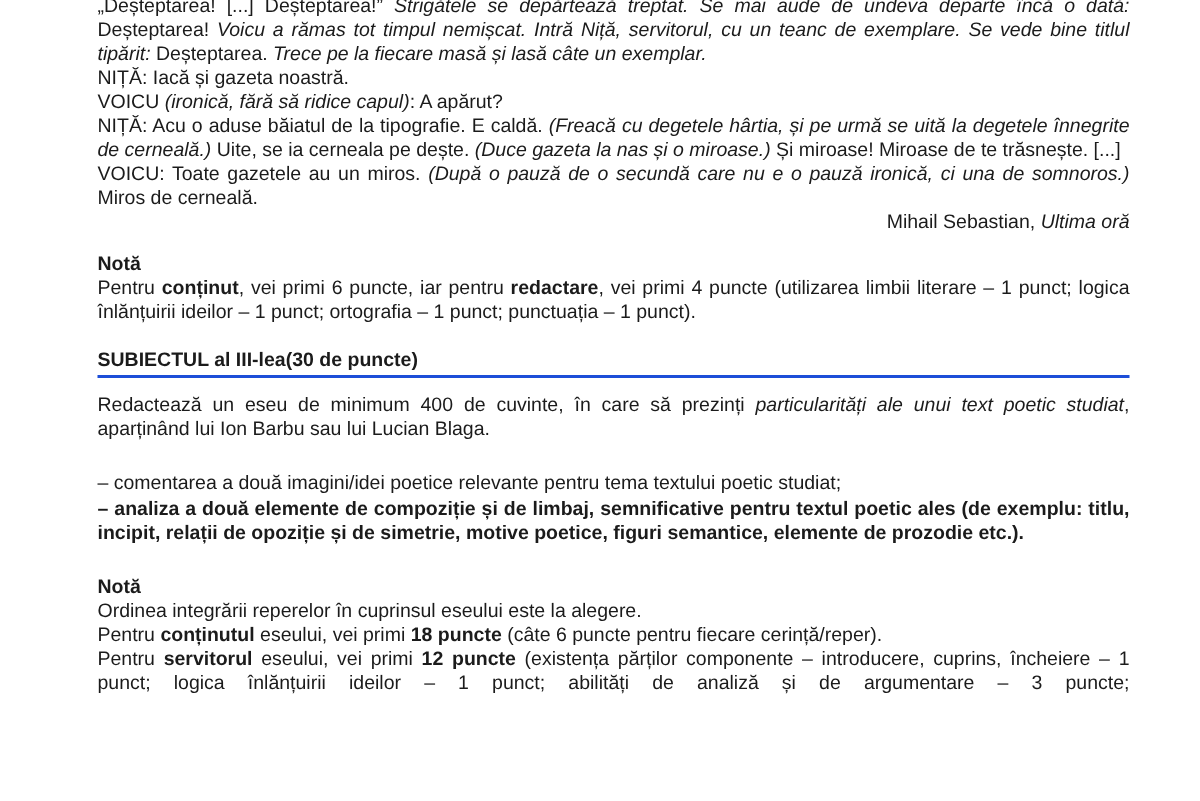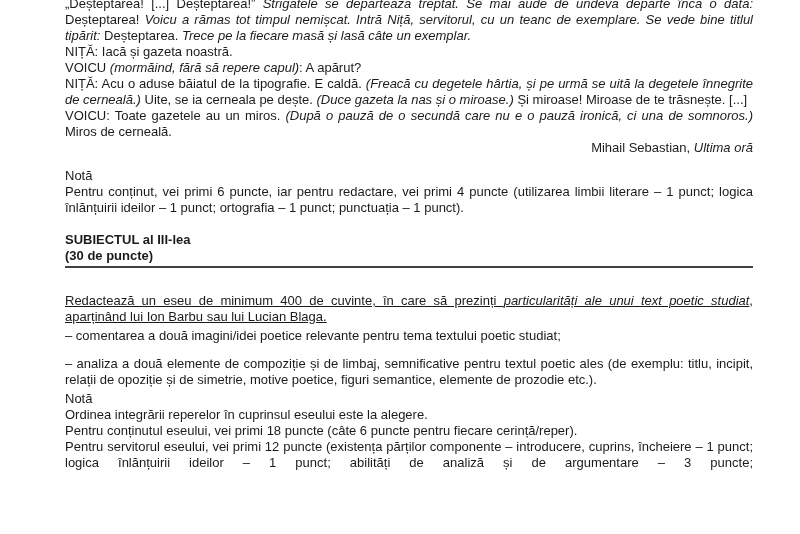--- a/index.html
+++ b/index.html
@@ -15,49 +15,48 @@
     font-size: 13px;
     line-height: 16px;
     color: #1b1b1b;
   }
   .page {
     padding: 0 47px 0 65px;
     margin-top: -4px;
   }
   p { margin: 0; }
   em { font-style: italic; }
-  b, .b { font-weight: normal; }
+  b, .b { font-weight: bold; }
   .just { text-align: justify; }
   .jlast { text-align: justify; text-align-last: justify; }
   .right { text-align: right; }
-  .mt2  { margin-top: 12px; }
-  .mt4  { margin-top: 3px; }
-  .mt7  { margin-top: 25px; text-decoration: underline; }
+  .mt2  { margin-top: 1px; font-weight: bold; }
+  .mt4  { margin-top: 20px; }
+  .mt7  { margin-top: 10px; }
   .mt8  { margin-top: 8px; }
   .mt12 { margin-top: 12px; }
   .mt16 { margin-top: 16px; }
   .heading {
     display: flex;
     justify-content: flex-start;
     font-weight: bold;
-    border-bottom: 2px solid #404040;
+    border-bottom: 2px solid #1d4ed8;
     padding-bottom: 2px;
-    flex-direction: column;
   }
 </style>
 </head>
 <body>
 
 <div class="page">
 
   <p class="just"><span>„Deșteptarea! [...] Deșteptarea!” </span><em>Strigătele se depărtează treptat. Se mai aude de undeva departe încă o dată: </em><span>Deșteptarea! </span><em>Voicu a rămas tot timpul nemișcat. Intră Niță, servitorul, cu un teanc de exemplare. Se vede bine titlul tipărit: </em><span>Deșteptarea. </span><em>Trece pe la fiecare masă și lasă câte un exemplar.</em></p>
 
   <p><span>NIȚĂ: Iacă și gazeta noastră.</span></p>
 
-  <p><span>VOICU </span><em>(mormăind, fără să repere capul)</em><span>: A apărut?</span></p>
+  <p><span>VOICU </span><em>(ironică, fără să ridice capul)</em><span>: A apărut?</span></p>
 
   <p class="just"><span>NIȚĂ: Acu o aduse băiatul de la tipografie. E caldă. </span><em>(Freacă cu degetele hârtia, și pe urmă se uită la degetele înnegrite de cerneală.) </em><span>Uite, se ia cerneala pe dește. </span><em>(Duce gazeta la nas și o miroase.) </em><span>Și miroase! Miroase de te trăsnește. [...]</span></p>
 
   <p class="just"><span>VOICU: Toate gazetele au un miros. </span><em>(După o pauză de o secundă care nu e o pauză ironică, ci una de somnoros.) </em><span>Miros de cerneală.</span></p>
 
   <p class="right"><span>Mihail Sebastian, </span><em>Ultima oră</em></p>
 
   <p class="b mt12">Notă</p>
 
   <p class="just"><span>Pentru </span><b>conținut</b><span>, vei primi 6 puncte, iar pentru </span><b>redactare</b><span>, vei primi 4 puncte (utilizarea limbii literare – 1 punct; logica înlănțuirii ideilor – 1 punct; ortografia – 1 punct; punctuația – 1 punct).</span></p>

